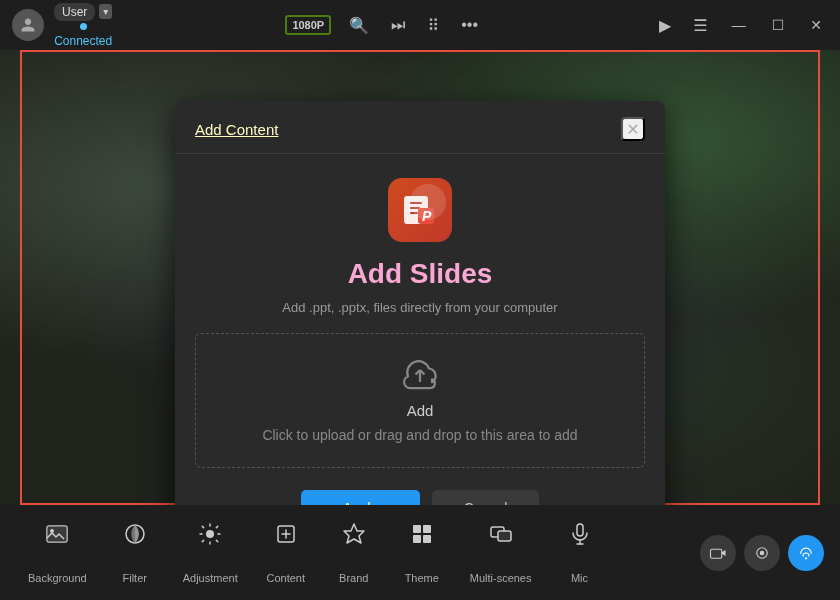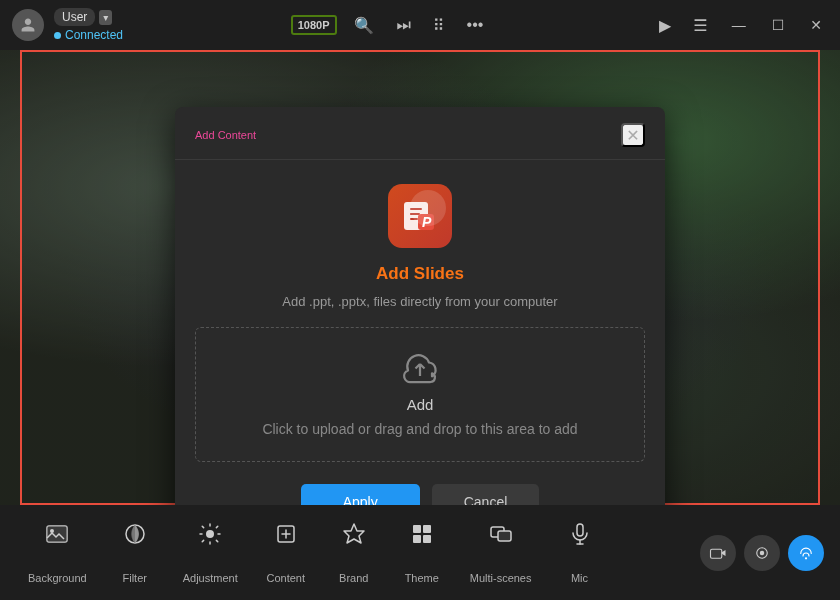--- a/index.html
+++ b/index.html
@@ -54,20 +54,21 @@
       border-radius: 3px;
       padding: 2px 4px;
       font-size: 10px;
       color: #ccc;
     }
     .connected-status {
       display: flex; align-items: center; gap: 4px;
       font-size: 12px;
       color: #4fc3f7;
       margin-top: 2px;
+      flex-direction: column;
     }
     .connected-dot {
       width: 7px; height: 7px;
       background: #4fc3f7;
       border-radius: 50%;
     }
 
     .title-bar-center {
       display: flex;
       align-items: center;
@@ -146,23 +147,24 @@
       position: relative;
     }
     .dialog-header {
       display: flex;
       align-items: center;
       justify-content: space-between;
       padding: 16px 20px 12px;
       border-bottom: 1px solid #3a3a3a;
     }
     .dialog-title {
-      font-size: 11px;
-      color: #ec4899;
+      font-size: 15px;
+      color: #fef9c3;
       font-weight: 500;
+      text-decoration: underline;
     }
     .dialog-close-btn {
       color: #aaa;
       font-size: 16px;
       cursor: pointer;
       width: 24px; height: 24px;
       display: flex; align-items: center; justify-content: center;
       border-radius: 4px;
     }
 
@@ -185,23 +187,23 @@
     }
     .ppt-icon-circle {
       position: absolute;
       width: 36px; height: 36px;
       background: rgba(255,255,255,0.15);
       border-radius: 50%;
       right: 6px; top: 6px;
     }
 
     .add-slides-title {
-      font-size: 17px;
+      font-size: 28px;
       font-weight: 600;
-      color: #f97316;
+      color: #f9a8d4;
     }
     .add-slides-sub {
       font-size: 13px;
       color: #999;
       text-align: center;
       margin-bottom: 8px;
     }
 
     
     .upload-area {

